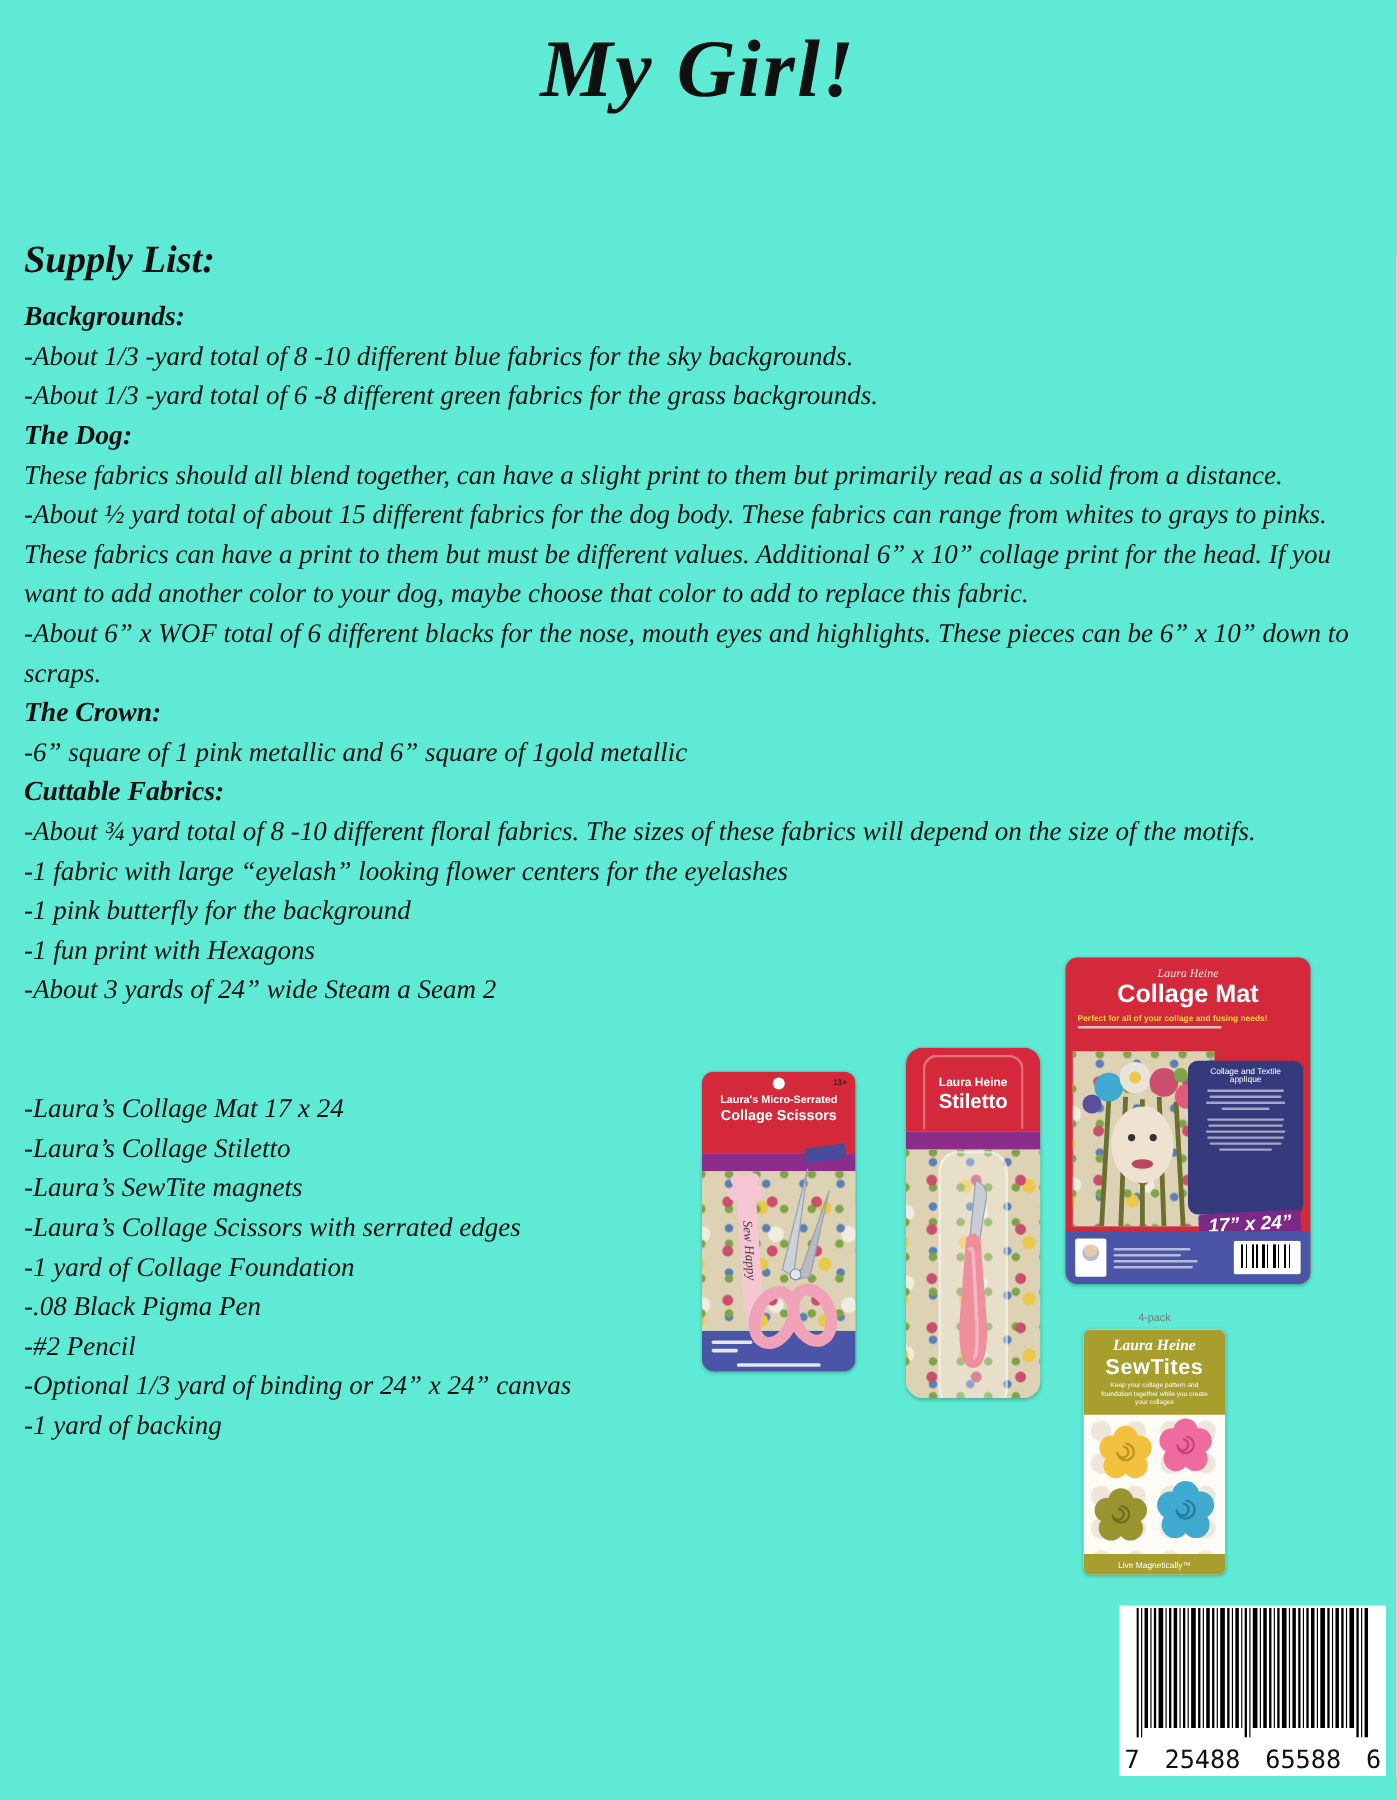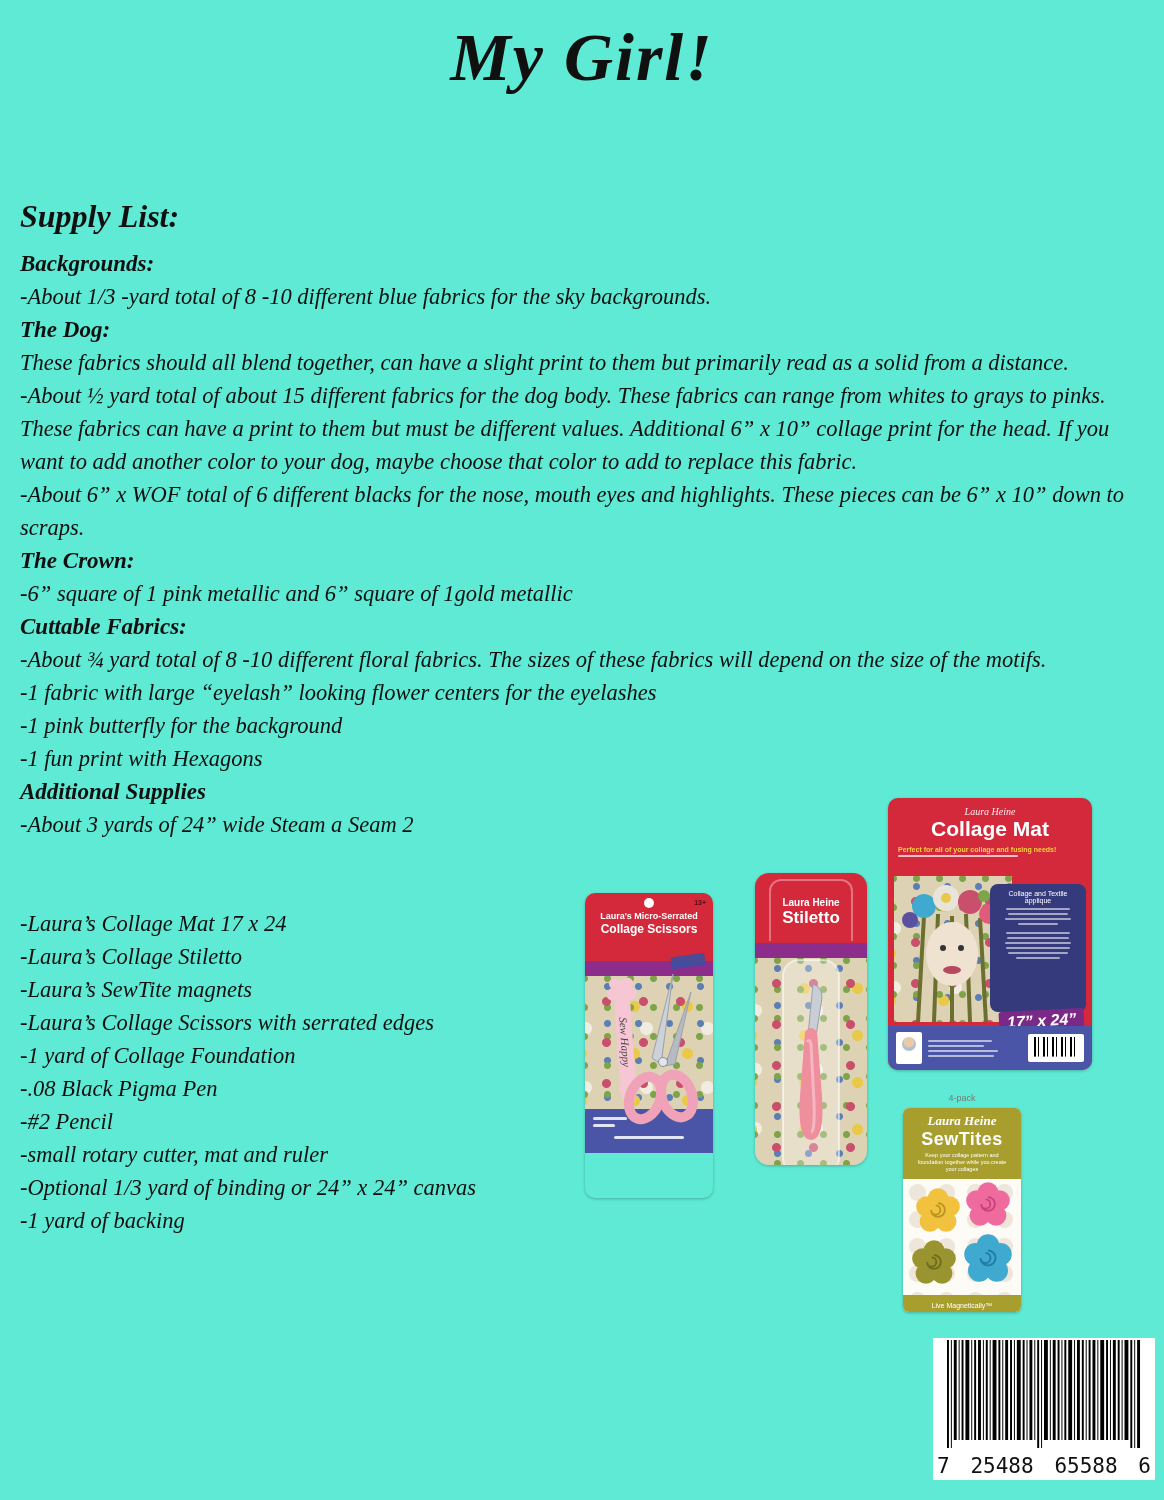--- a/index.html
+++ b/index.html
@@ -34,21 +34,21 @@
       radial-gradient(circle,#7fa348 0 3px,rgba(0,0,0,0) 4px),
       radial-gradient(circle,#e9c84a 0 5px,rgba(0,0,0,0) 6px),
       radial-gradient(circle,#5b7fb4 0 3px,rgba(0,0,0,0) 4px),
       radial-gradient(circle,#f0ece0 0 6px,rgba(0,0,0,0) 7px);
     background-size:37px 41px,23px 29px,53px 47px,31px 37px,61px 59px;
     background-position:3px 5px,11px 17px,23px 7px,7px 29px,31px 23px;}
   .blue-foot{background:#4a55a8;}
   .tline{height:3px;background:rgba(255,255,255,.85);border-radius:2px;margin:4px auto;}
 
   
-  .scissors-card{left:585px;top:893px;width:128px;height:305px;}
+  .scissors-card{left:585px;top:893px;width:128px;height:250px;}
   .scissors-card .red-head{height:62px;padding-top:6px;}
   .hang-hole{position:absolute;top:5px;left:50%;margin-left:-5px;width:10px;height:10px;border-radius:50%;background:#fff;}
   .age{position:absolute;top:6px;right:7px;font-size:7px;font-weight:bold;color:#5a0c14;font-style:normal;}
   .brand-line{font-size:9px;font-weight:bold;margin-top:12px;}
   .scissors-card .prod-name{font-size:12px;font-weight:bold;margin-top:1px;}
   .scissors-body{position:relative;height:133px;}
   .scissors-card .blue-foot{height:40px;padding-top:4px;}
   .scissors-svg{position:absolute;left:0;top:-4px;width:128px;height:176px;z-index:2;}
 
   
@@ -115,20 +115,21 @@
 
 
   <div class="supply-heading">Supply List:</div>
 
   <div class="supply">
 
       <p class="line bold">Backgrounds:</p>
 
       <p class="line">-About 1/3 -yard total of 8 -10 different blue fabrics for the sky backgrounds.</p>
 
+      <p class="line">-About 1/3 -yard total of 6 -8 different green fabrics for the grass backgrounds.</p>
 
       <p class="line bold">The Dog:</p>
 
       <p class="line">These fabrics should all blend together, can have a slight print to them but primarily read as a solid from a distance.</p>
 
       <p class="line">-About ½ yard total of about 15 different fabrics for the dog body. These fabrics can range from whites to grays to pinks. These fabrics can have a print to them but must be different values. Additional 6” x 10” collage print for the head. If you want to add another color to your dog, maybe choose that color to add to replace this fabric.</p>
 
       <p class="line">-About 6” x WOF total of 6 different blacks for the nose, mouth eyes and highlights. These pieces can be 6” x 10” down to scraps.</p>
 
       <p class="line bold">The Crown:</p>
@@ -138,39 +139,37 @@
       <p class="line bold">Cuttable Fabrics:</p>
 
       <p class="line">-About ¾ yard total of 8 -10 different floral fabrics. The sizes of these fabrics will depend on the size of the motifs.</p>
 
       <p class="line">-1 fabric with large “eyelash” looking flower centers for the eyelashes</p>
 
       <p class="line">-1 pink butterfly for the background</p>
 
       <p class="line">-1 fun print with Hexagons</p>
 
-      <p class="line bold">Additional Supplies</p>
 
       <p class="line">-About 3 yards of 24” wide Steam a Seam 2</p>
 
       <p class="line gap">-Laura’s Collage Mat 17 x 24</p>
 
       <p class="line">-Laura’s Collage Stiletto</p>
 
       <p class="line">-Laura’s SewTite magnets</p>
 
       <p class="line">-Laura’s Collage Scissors with serrated edges</p>
 
       <p class="line">-1 yard of Collage Foundation</p>
 
       <p class="line">-.08 Black Pigma Pen</p>
 
       <p class="line">-#2 Pencil</p>
 
-      <p class="line">-small rotary cutter, mat and ruler</p>
 
       <p class="line">-Optional 1/3 yard of binding or 24” x 24” canvas</p>
 
       <p class="line">-1 yard of backing</p>
     </div>
 
   <div class="card scissors-card">
     <div class="red-head">
       <div class="hang-hole"></div>
       <div class="age">13+</div>

